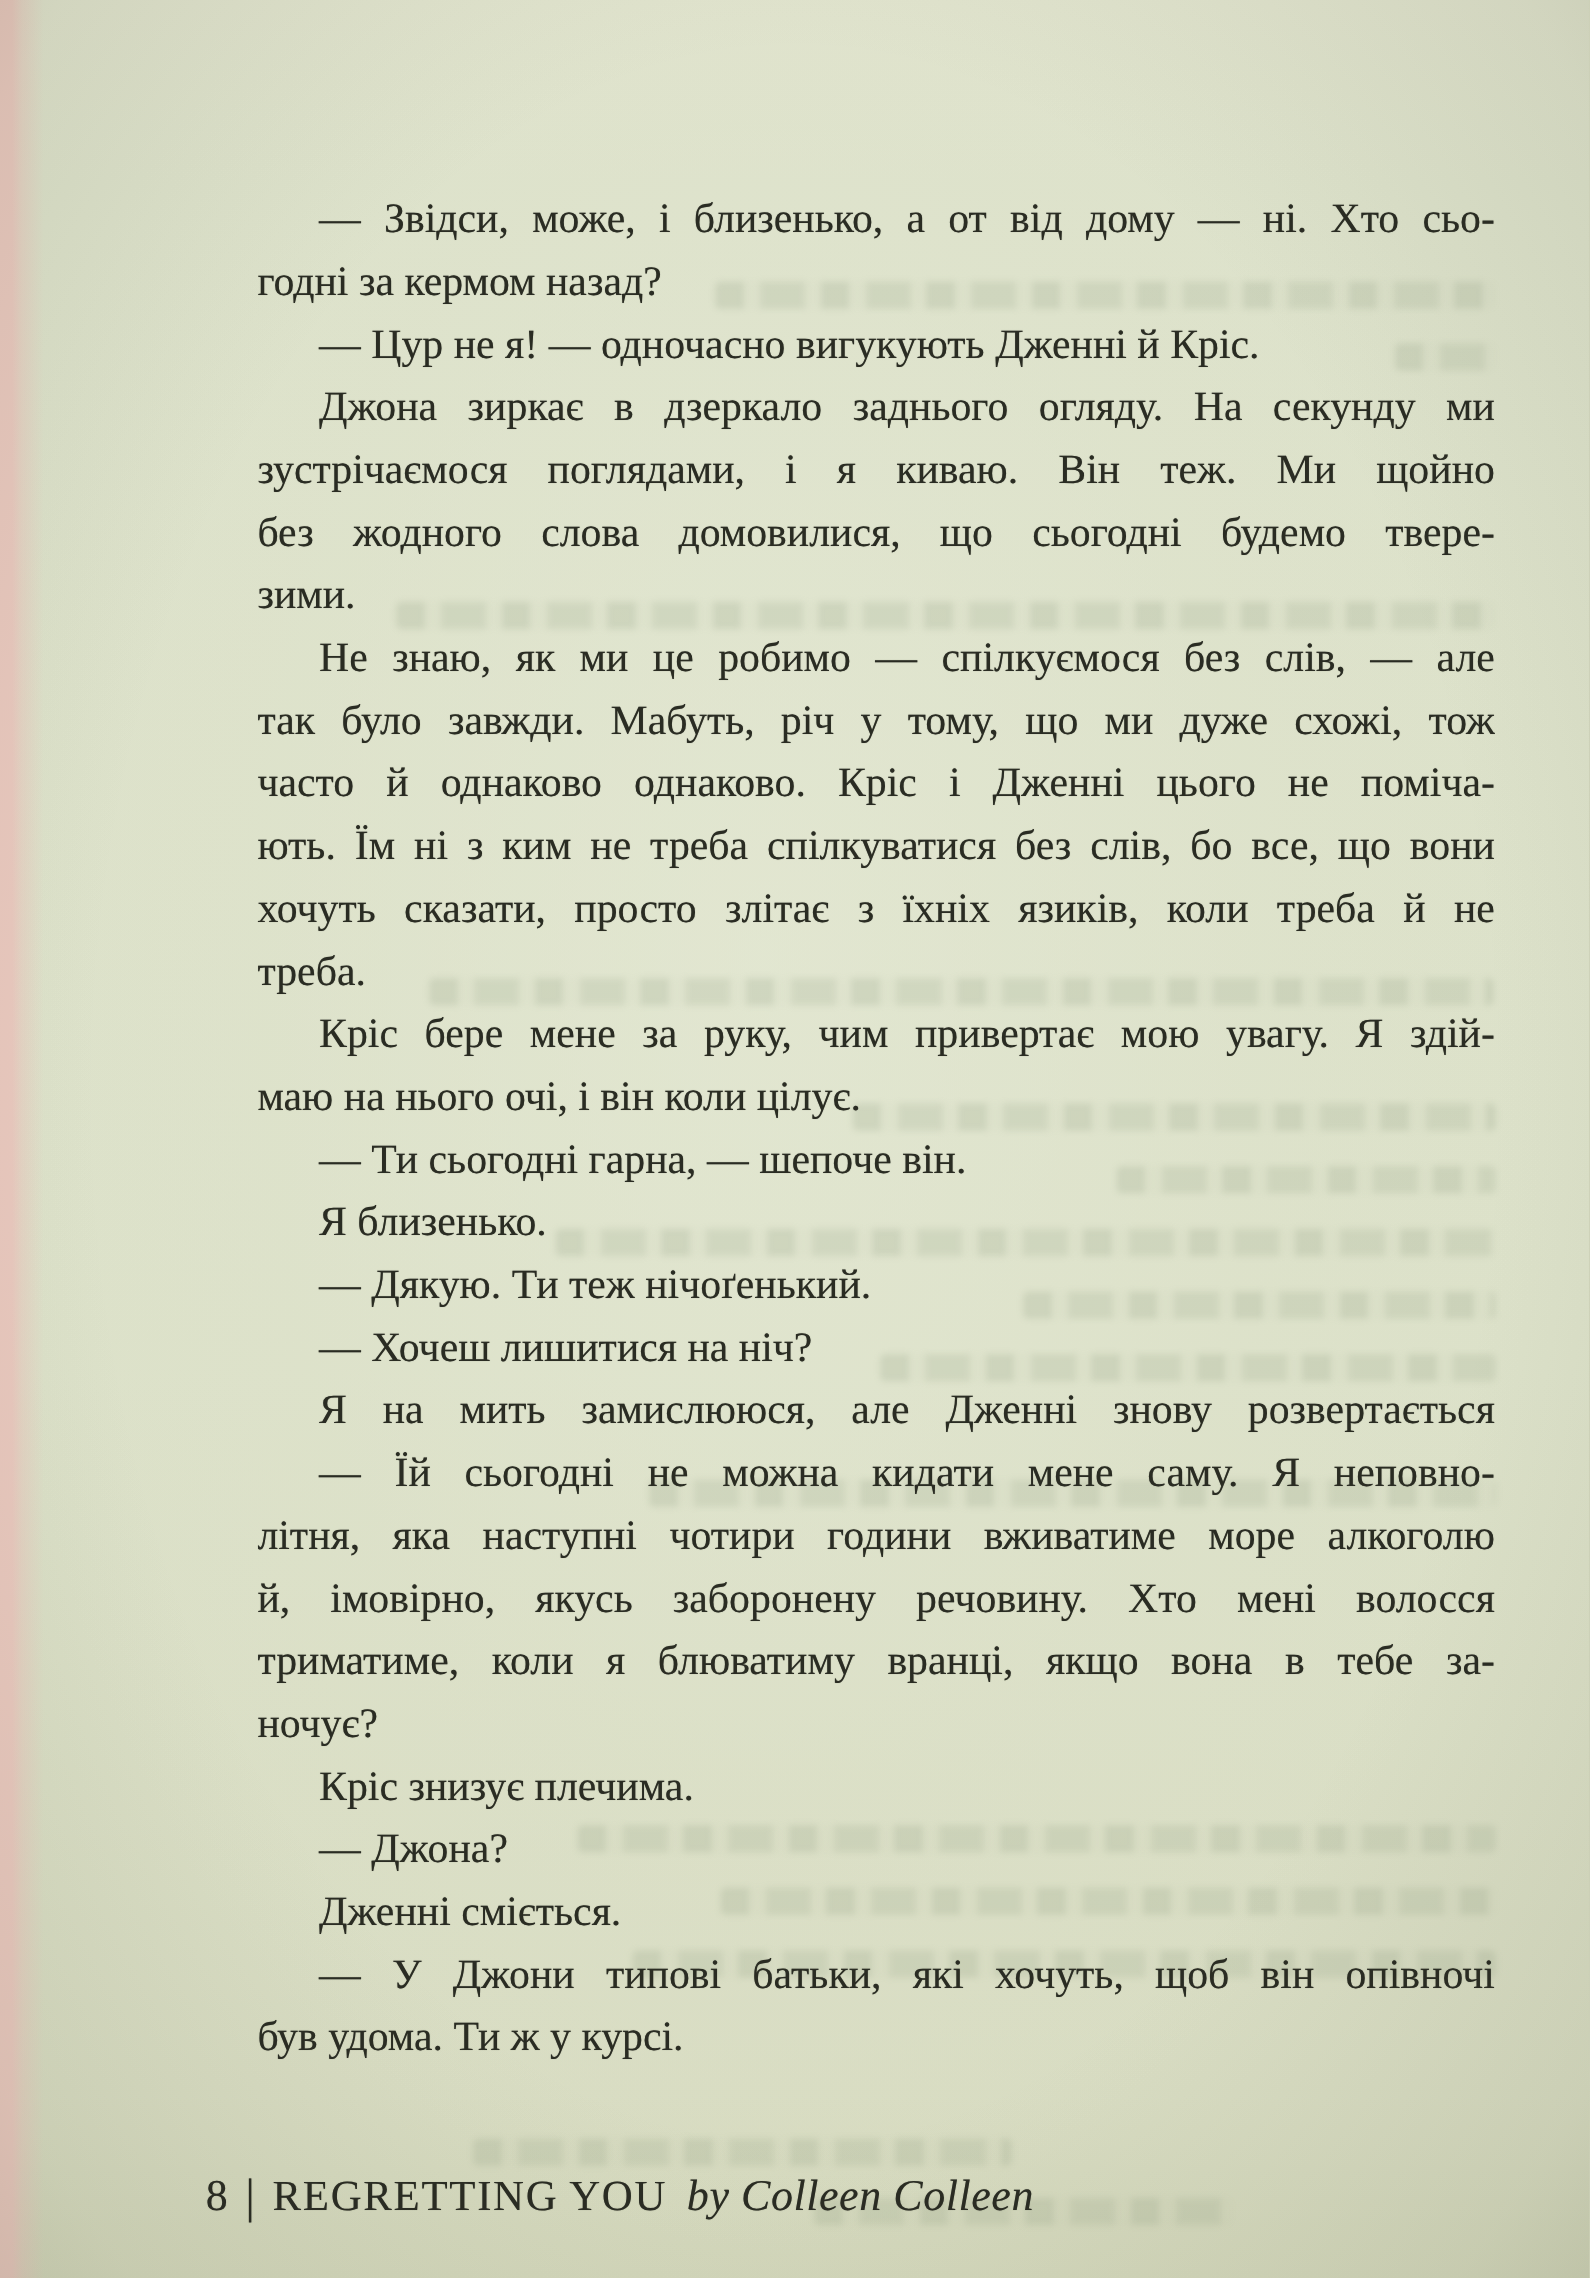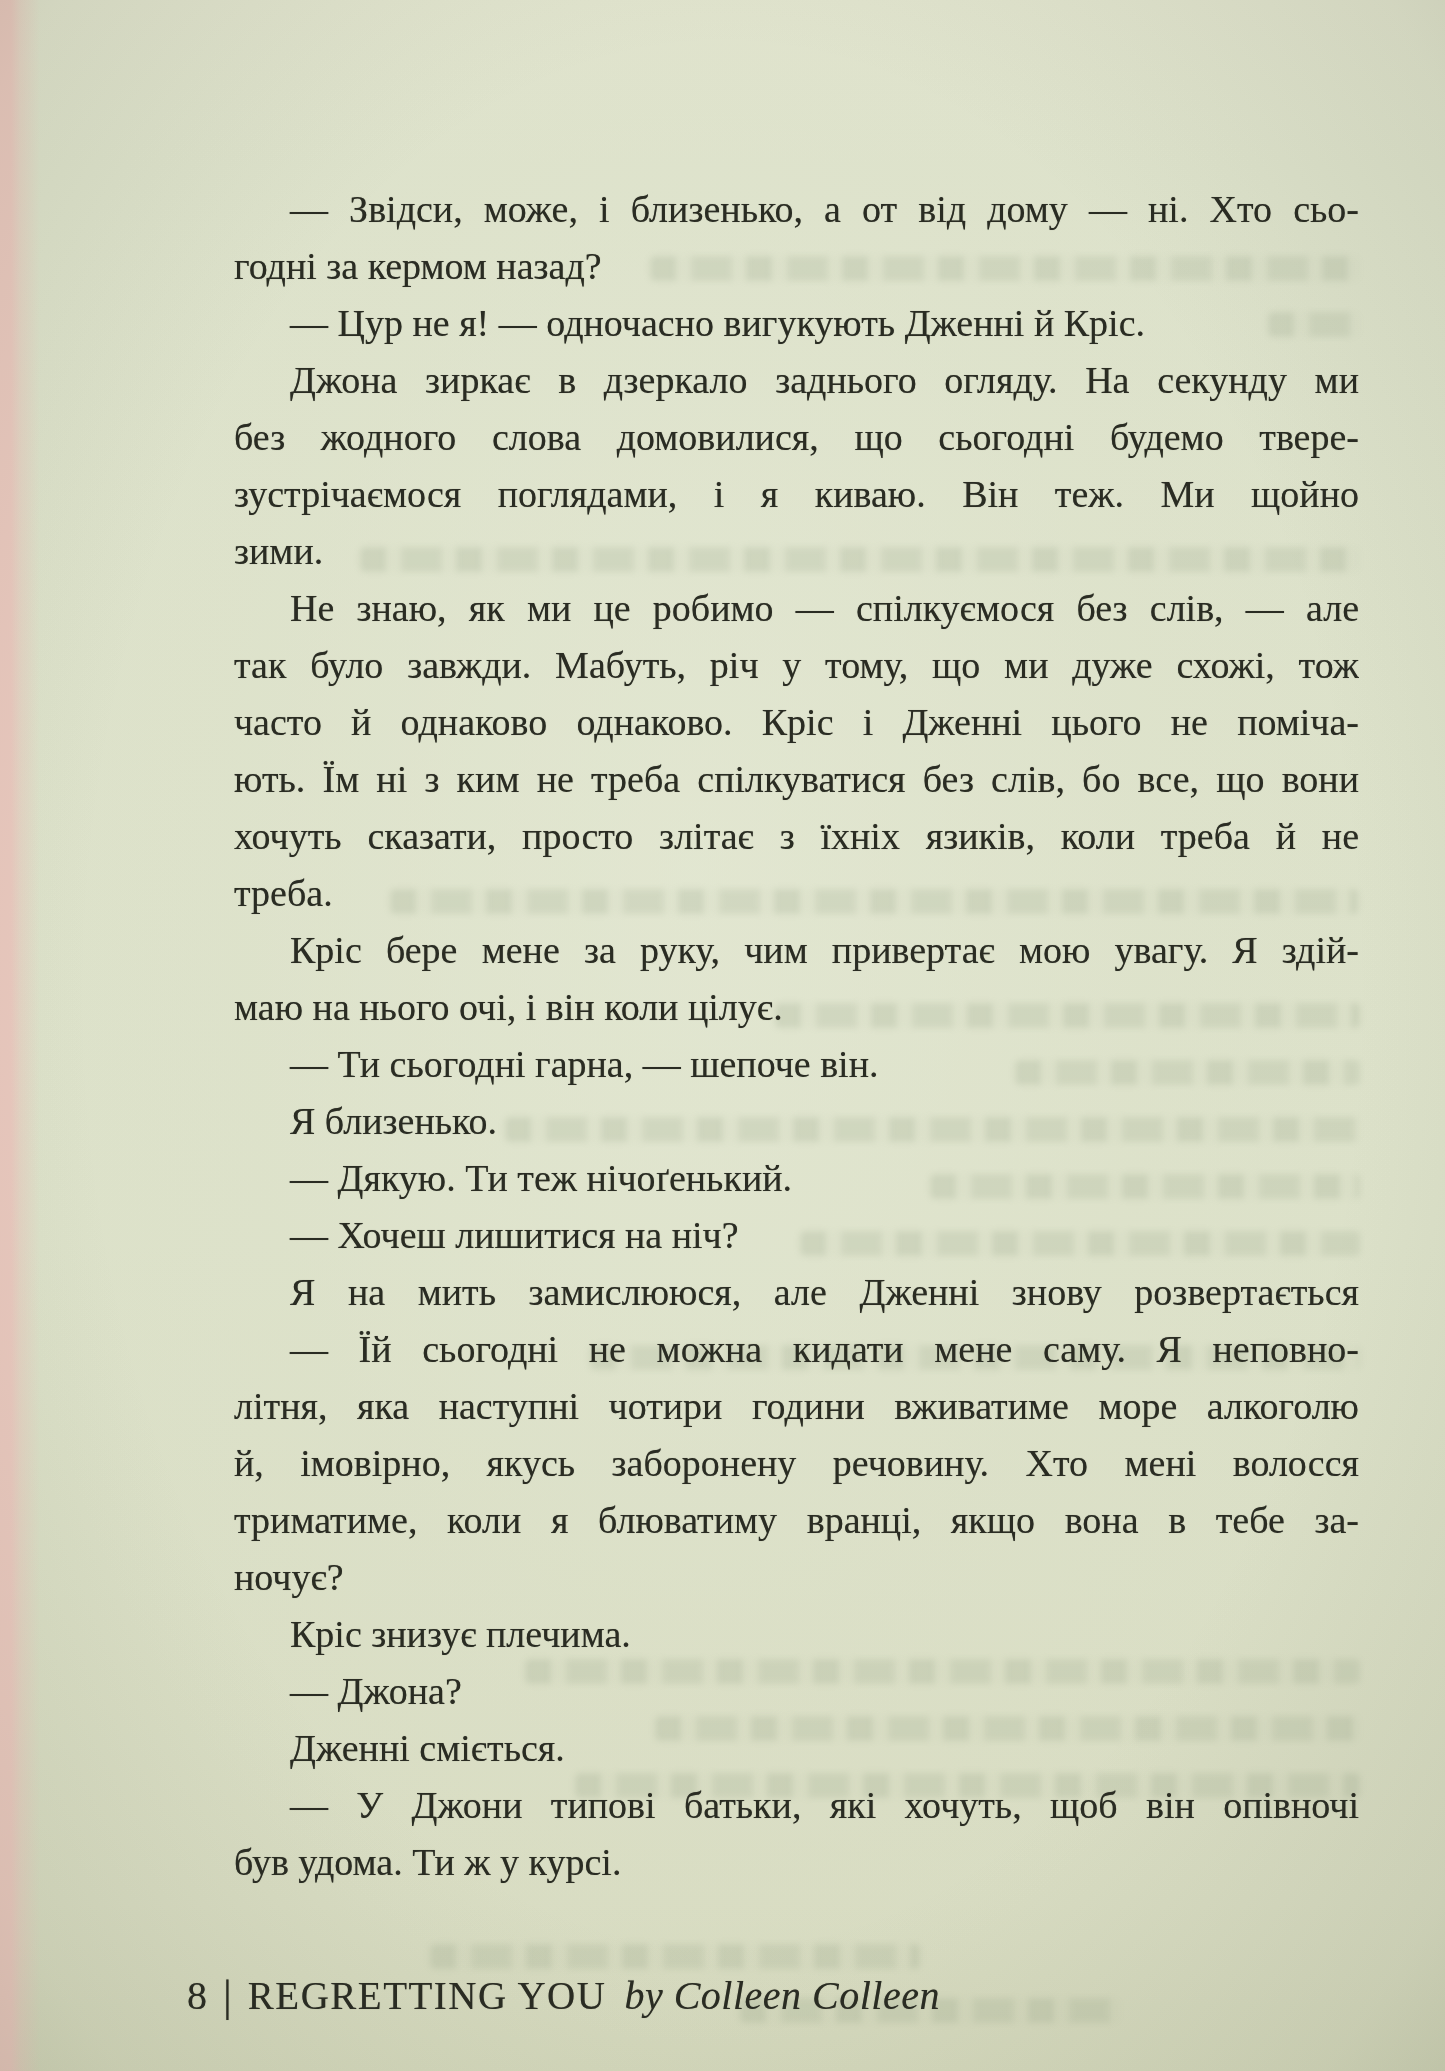--- a/index.html
+++ b/index.html
@@ -21,21 +21,21 @@
     position: absolute; inset: 0; pointer-events: none;
     background: radial-gradient(ellipse at 50% 48%, rgba(0,0,0,0) 62%, rgba(90,95,70,0.10) 92%, rgba(90,95,70,0.16) 100%);
   }
   
   .edge-pink {
     position: absolute; left: 0; top: 0; bottom: 0; width: 42px;
     background: linear-gradient(90deg, #e9c8be 0px, #e9c8be 11px, rgba(233,200,190,0.55) 20px, rgba(233,200,190,0) 40px);
   }
   .text-block {
     position: absolute;
-    left: 234px; top: 181px;
+    left: 234px; top: 171px;
     width: 1125px;
     color: #2a2c23;
     font-size: 38px;
     text-shadow: 0 0 0.7px rgba(42,44,35,0.55);
   }
   .para { margin: 0; padding: 0; }
   .line {
     display: block;
     line-height: 57px;
     text-align: justify;
@@ -99,22 +99,22 @@
   <div class="text-block" id="text-block">
       <p class="para">
         <span class="line first">— Звідси, може, і близенько, а от від дому — ні. Хто сьо-</span>
         <span class="line last">годні за кермом назад?</span>
       </p>
       <p class="para">
         <span class="line first last">— Цур не я! — одночасно вигукують Дженні й Кріс.</span>
       </p>
       <p class="para">
         <span class="line first">Джона зиркає в дзеркало заднього огляду. На секунду ми</span>
+        <span class="line">зустрічаємося поглядами, і я киваю. Він теж. Ми щойно</span>
         <span class="line">без жодного слова домовилися, що сьогодні будемо твере-</span>
-        <span class="line">зустрічаємося поглядами, і я киваю. Він теж. Ми щойно</span>
         <span class="line last">зими.</span>
       </p>
       <p class="para">
         <span class="line first">Не знаю, як ми це робимо — спілкуємося без слів, — але</span>
         <span class="line">так було завжди. Мабуть, річ у тому, що ми дуже схожі, тож</span>
         <span class="line">часто й однаково однаково. Кріс і Дженні цього не поміча-</span>
         <span class="line">ють. Їм ні з ким не треба спілкуватися без слів, бо все, що вони</span>
         <span class="line">хочуть сказати, просто злітає з їхніх язиків, коли треба й не</span>
         <span class="line last">треба.</span>
       </p>

